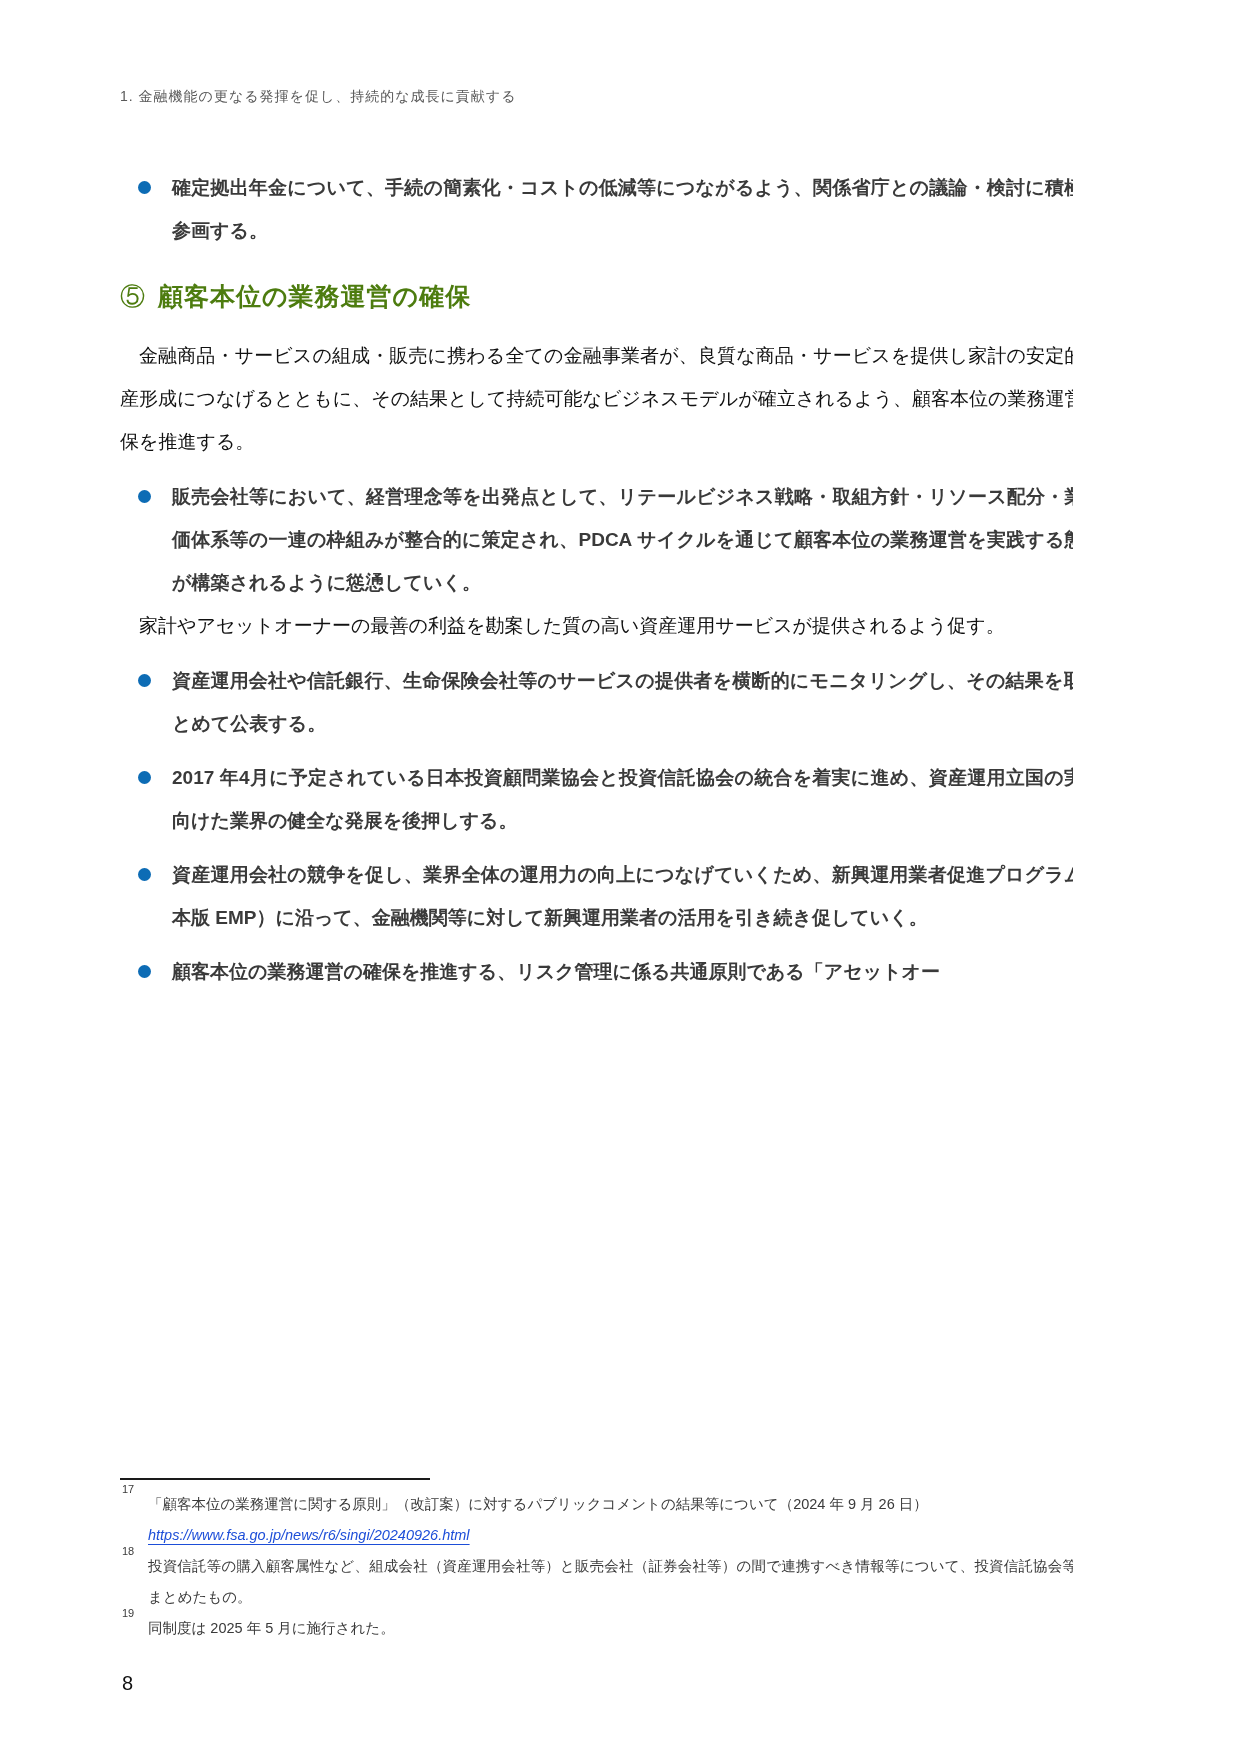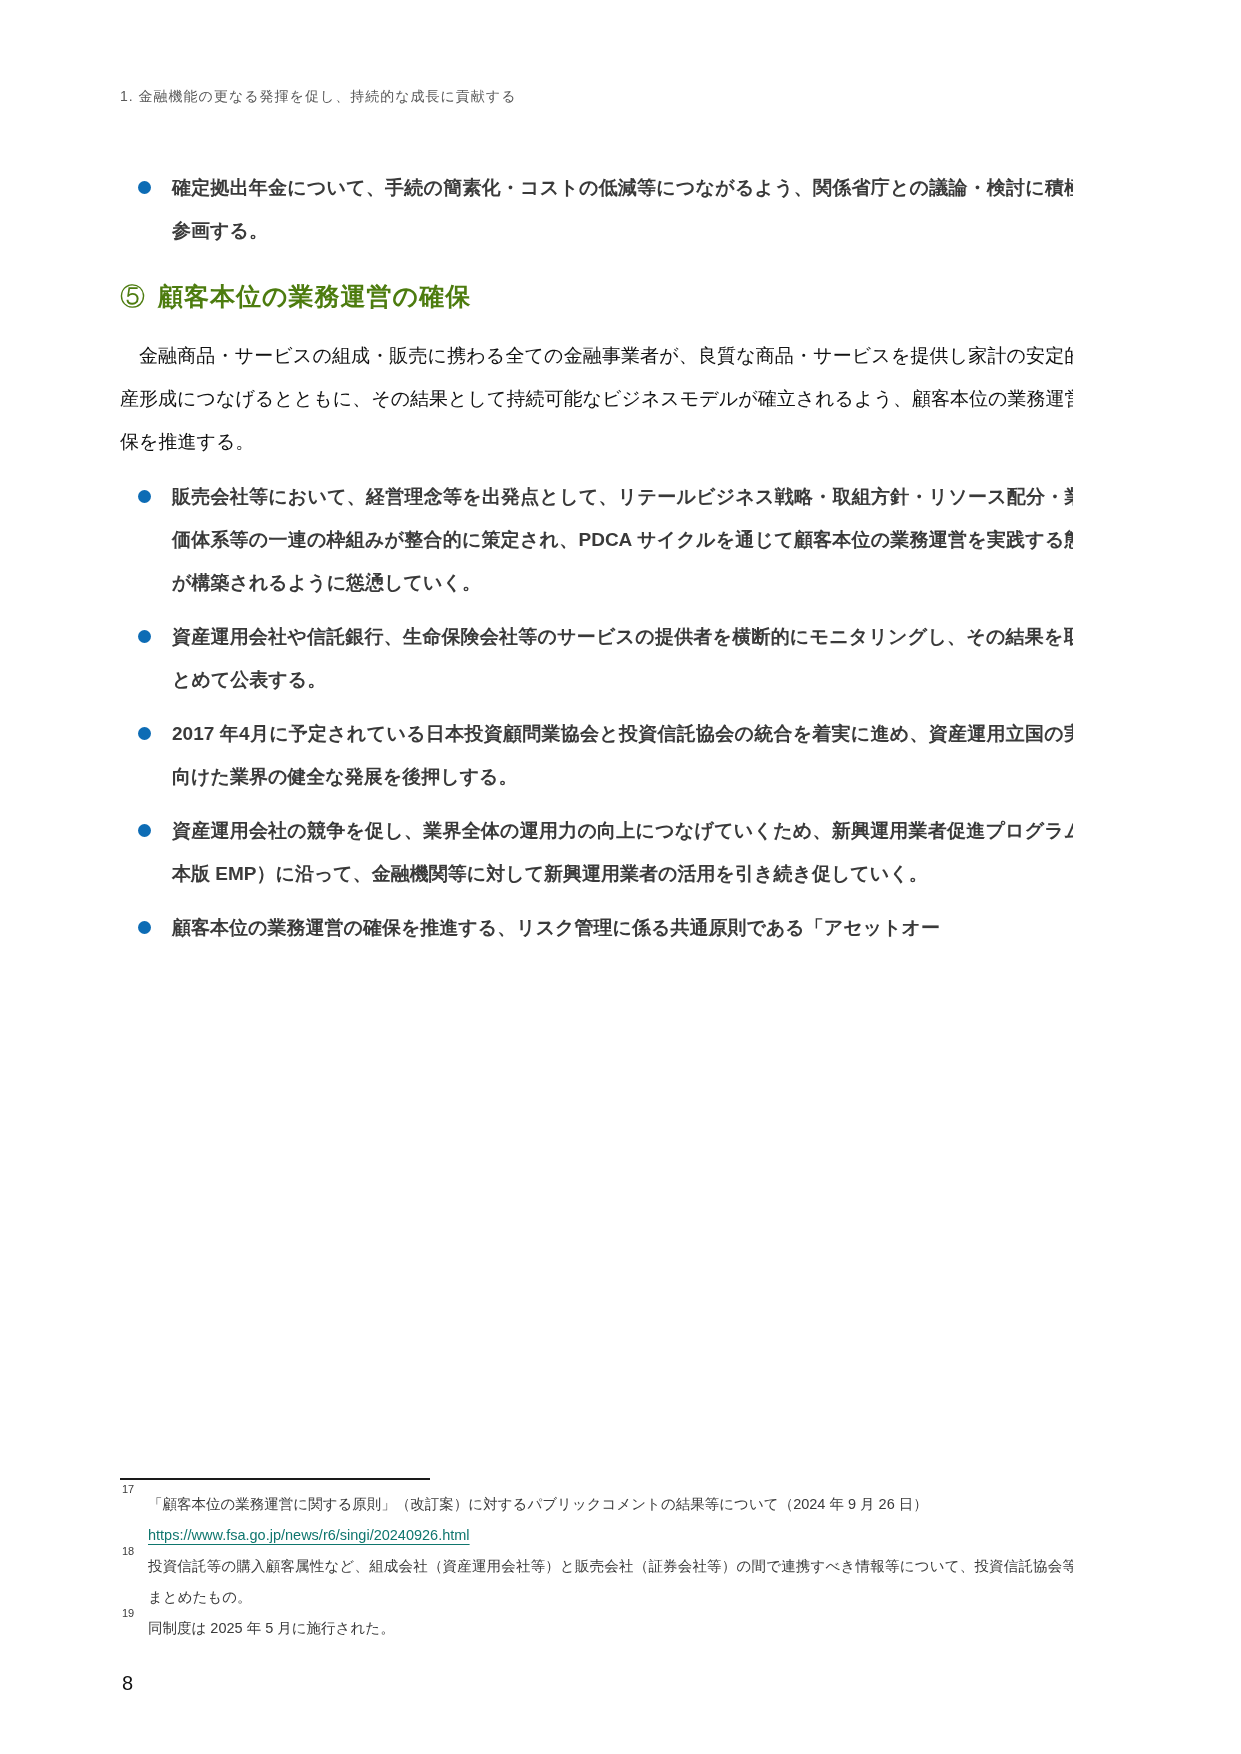--- a/index.html
+++ b/index.html
@@ -85,23 +85,24 @@
   .fn {
     position: relative;
     padding-left: 28px;
   }
   .fn .fn-num {
     position: absolute;
     left: 2px;
     top: 0;
   }
   .fn-link {
-    color: #0f766e;
+    color: #1d4ed8;
     text-decoration: underline;
     text-underline-offset: 4px;
+    font-style: italic;
   }
   .page-number {
     position: absolute;
     left: 122px;
     top: 1646px;
     font-size: 20px;
     color: #111111;
   }
 </style>
 </head>
@@ -122,20 +123,21 @@
 
     <p class="lead">金融商品・サービスの組成・販売に携わる全ての金融事業者が、良質な商品・サービスを提供し家計の安定的な資産形成につなげるとともに、その結果として持続可能なビジネスモデルが確立されるよう、顧客本位の業務運営の確保を推進する。</p>
 
     <div class="bullet">
       <span class="dot"></span>
       <span>販売会社等において、経営理念等を出発点として、リテールビジネス戦略・取組方針・リソース配分・業績評価体系等の一連の枠組みが整合的に策定され、PDCA サイクルを通じて顧客本位の業務運営を実践する態勢等が構築されるように慫慂していく。</span>
     </div>
 
 
 
+    <p class="lead">家計やアセットオーナーの最善の利益を勘案した質の高い資産運用サービスが提供されるよう促す。</p>
 
     <div class="bullet">
       <span class="dot"></span>
       <span>資産運用会社や信託銀行、生命保険会社等のサービスの提供者を横断的にモニタリングし、その結果を取りまとめて公表する。</span>
     </div>
 
     <div class="bullet">
       <span class="dot"></span>
       <span>2017 年4月に予定されている日本投資顧問業協会と投資信託協会の統合を着実に進め、資産運用立国の実現に向けた業界の健全な発展を後押しする。</span>
     </div>

